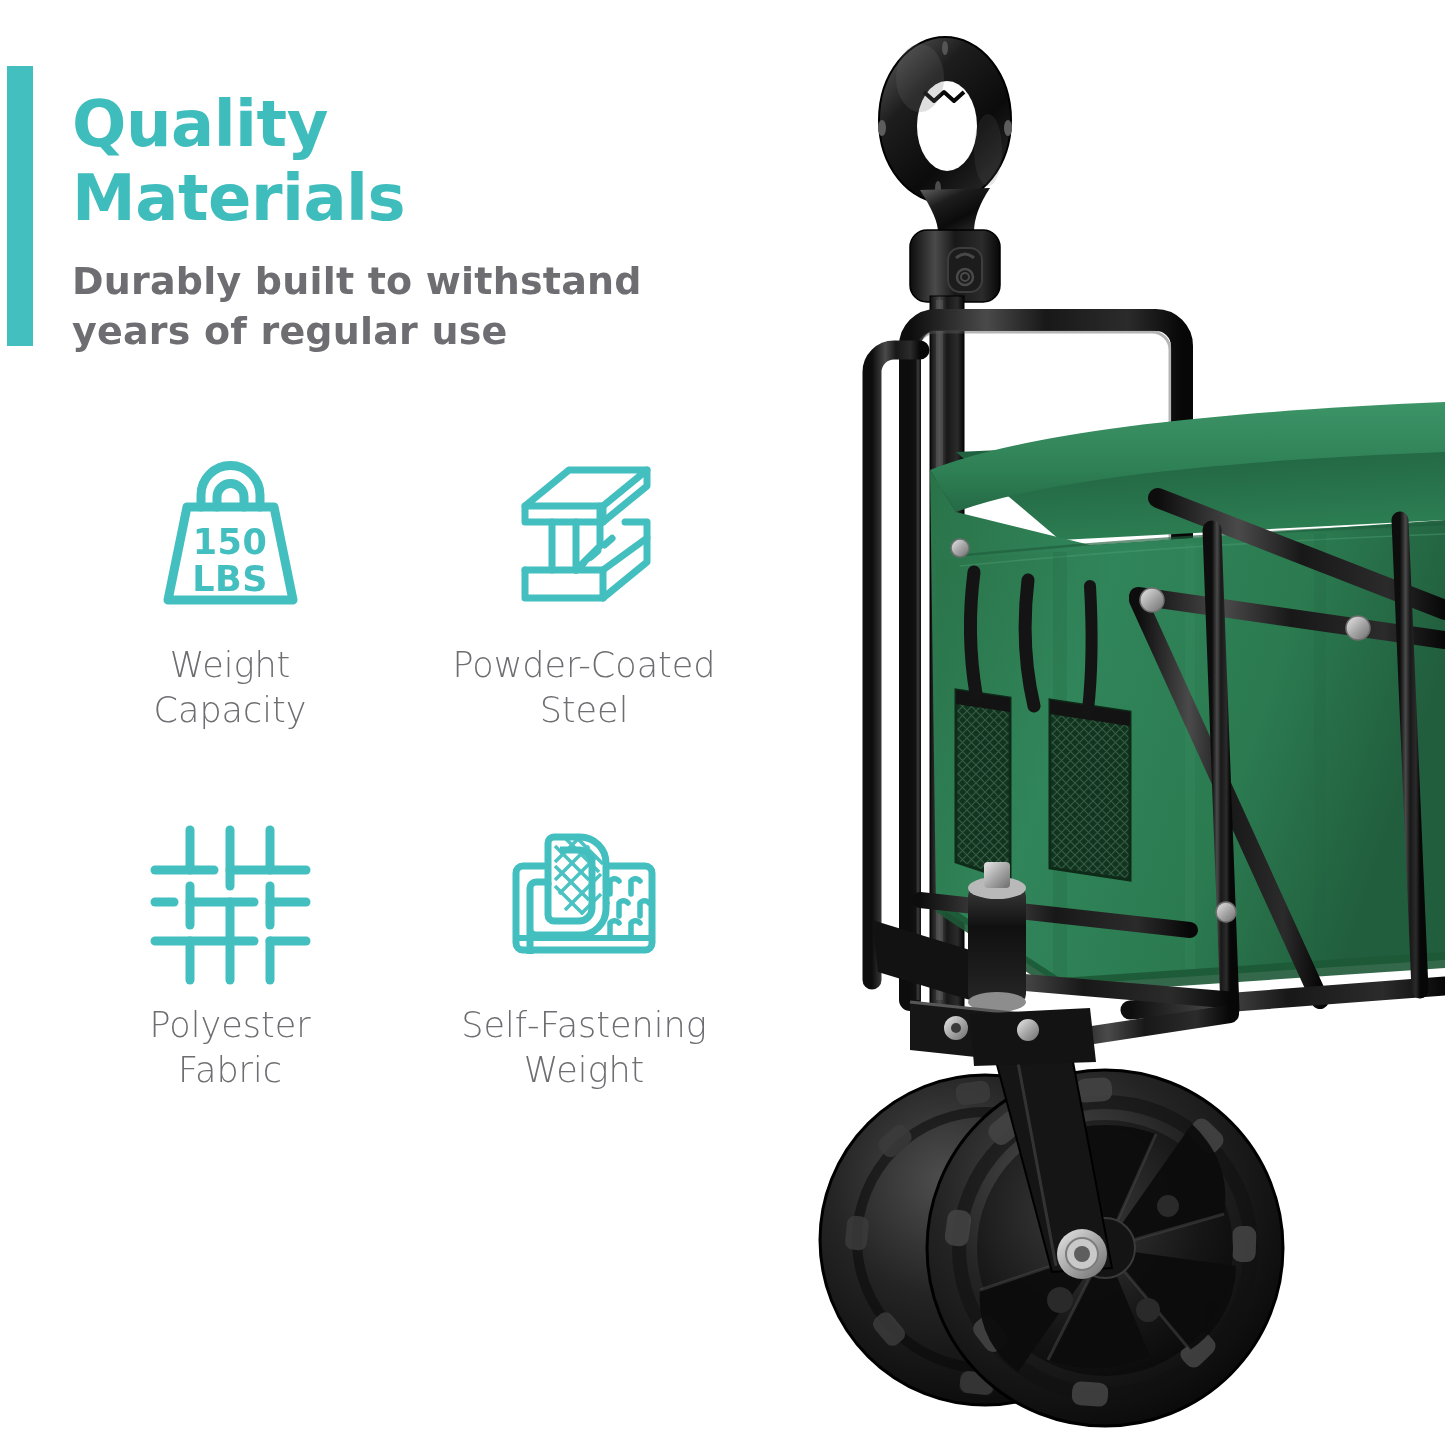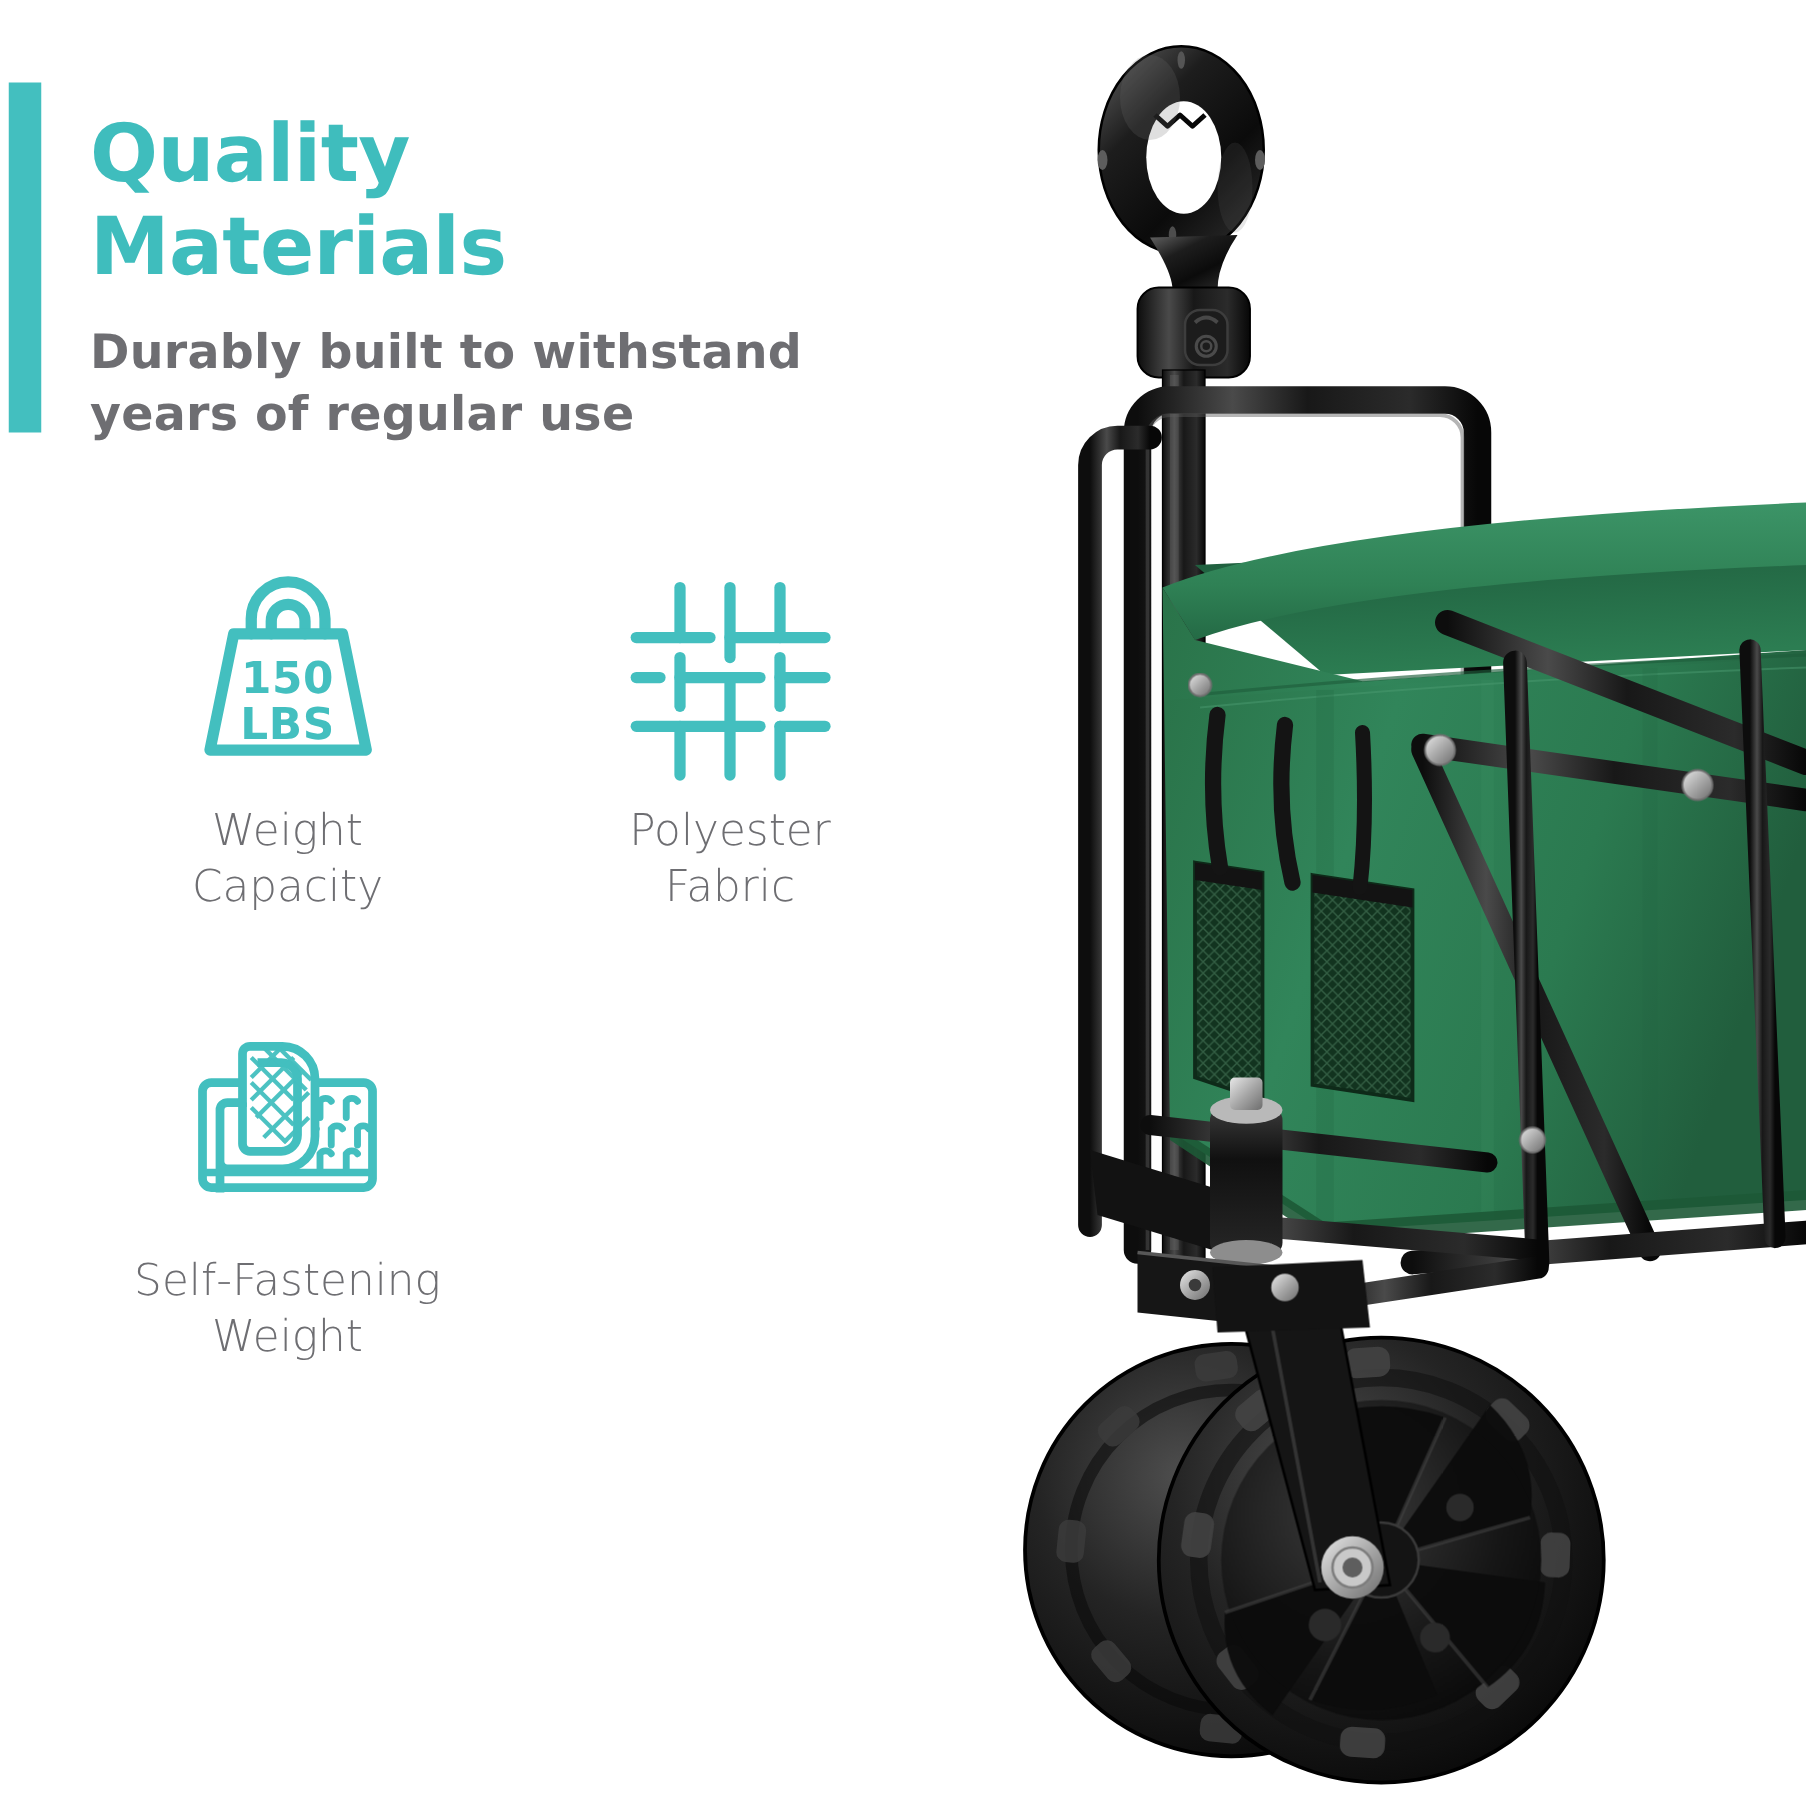--- a/index.html
+++ b/index.html
@@ -147,20 +147,47 @@
 
             <text x="87" y="104" text-anchor="middle" font-family="DejaVu Sans, sans-serif" font-size="35" font-weight="700" fill="#43bfbf" letter-spacing="0.5">150</text>
 
             <text x="87" y="141" text-anchor="middle" font-family="DejaVu Sans, sans-serif" font-size="35" font-weight="700" fill="#43bfbf" letter-spacing="0.5">LBS</text>
           </svg>
         </div>
         <div class="feature-label">Weight
 Capacity</div>
       </div>
 
+      <div class="feature-cell">
+        <div class="feature-icon">
+          <svg width="175" height="175" viewBox="0 0 175 175" fill="none" stroke="#43bfbf" stroke-width="7" stroke-linejoin="round" stroke-linecap="round">
+
+            <path d="M28 56 L72 20 L150 20 L106 56 Z" fill="none"></path>
+
+            <path d="M28 56 L28 72 L106 72 L106 56" fill="none"></path>
+
+            <path d="M106 72 L150 36 L150 20" fill="none"></path>
+
+            <path d="M55 72 L55 120 L79 120 L79 72" fill="none"></path>
+
+            <path d="M79 120 L103 96 L103 56" fill="none" stroke-dasharray="0"></path>
+
+            <path d="M28 120 L28 148 L106 148 L106 120" fill="none"></path>
+            <path d="M28 120 L55 120 M79 120 L106 120" fill="none"></path>
+
+            <path d="M106 120 L150 88 L150 72 L128 72" fill="none"></path>
+
+            <path d="M106 148 L150 112 L150 88" fill="none"></path>
+
+            <path d="M79 120 L120 84" stroke-dasharray="10 9" fill="none"></path>
+          </svg>
+        </div>
+        <div class="feature-label">Powder-Coated
+Steel</div>
+      </div>
 
       <div class="feature-cell">
         <div class="feature-icon">
           <svg width="175" height="175" viewBox="0 0 175 175" fill="none" stroke="#43bfbf" stroke-width="9" stroke-linecap="round">
 
             <path d="M47 20 V60"></path>
             <path d="M47 76 V115"></path>
             <path d="M47 131 V170"></path>
 
             <path d="M87 20 V76"></path>

